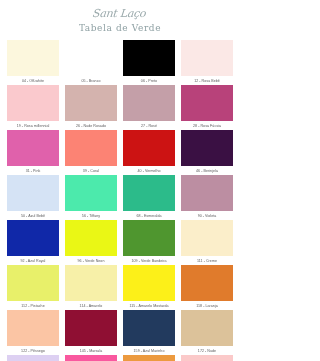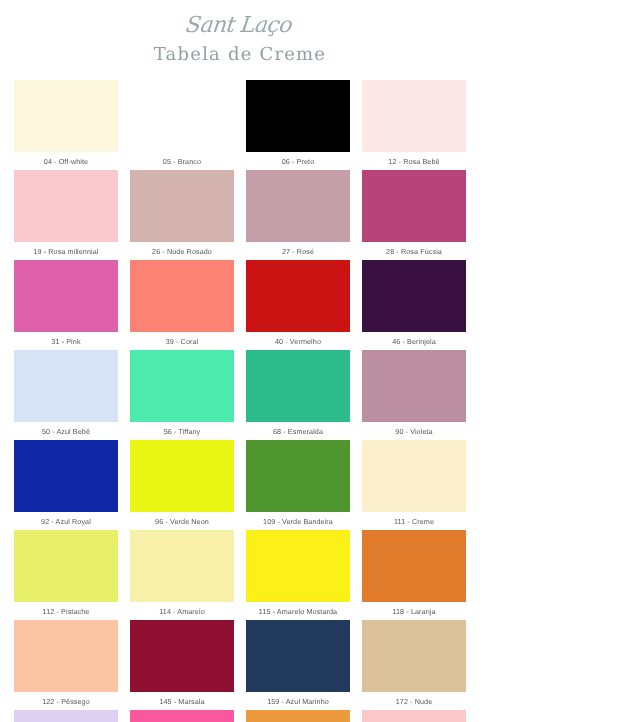--- a/index.html
+++ b/index.html
@@ -73,21 +73,21 @@
     font-family: "Liberation Sans", sans-serif;
   }
 </style>
 </head>
 <body>
 
 <div id="sheet">
 
   <div class="header">
     <div class="brand-logo">Sant Laço</div>
-    <div class="brand-subtitle">Tabela de Creme</div>
+    <div class="brand-subtitle">Tabela de Verde</div>
   </div>
 
   <div class="grid" id="swatch-grid">
       <div class="row">
         <div class="cell">
           <div class="swatch" style="background: rgb(252, 247, 221);"></div>
           <div class="cell-label">04 - Off-white</div>
         </div>
         <div class="cell">
           <div class="swatch" style="background: rgb(255, 255, 255);"></div>

